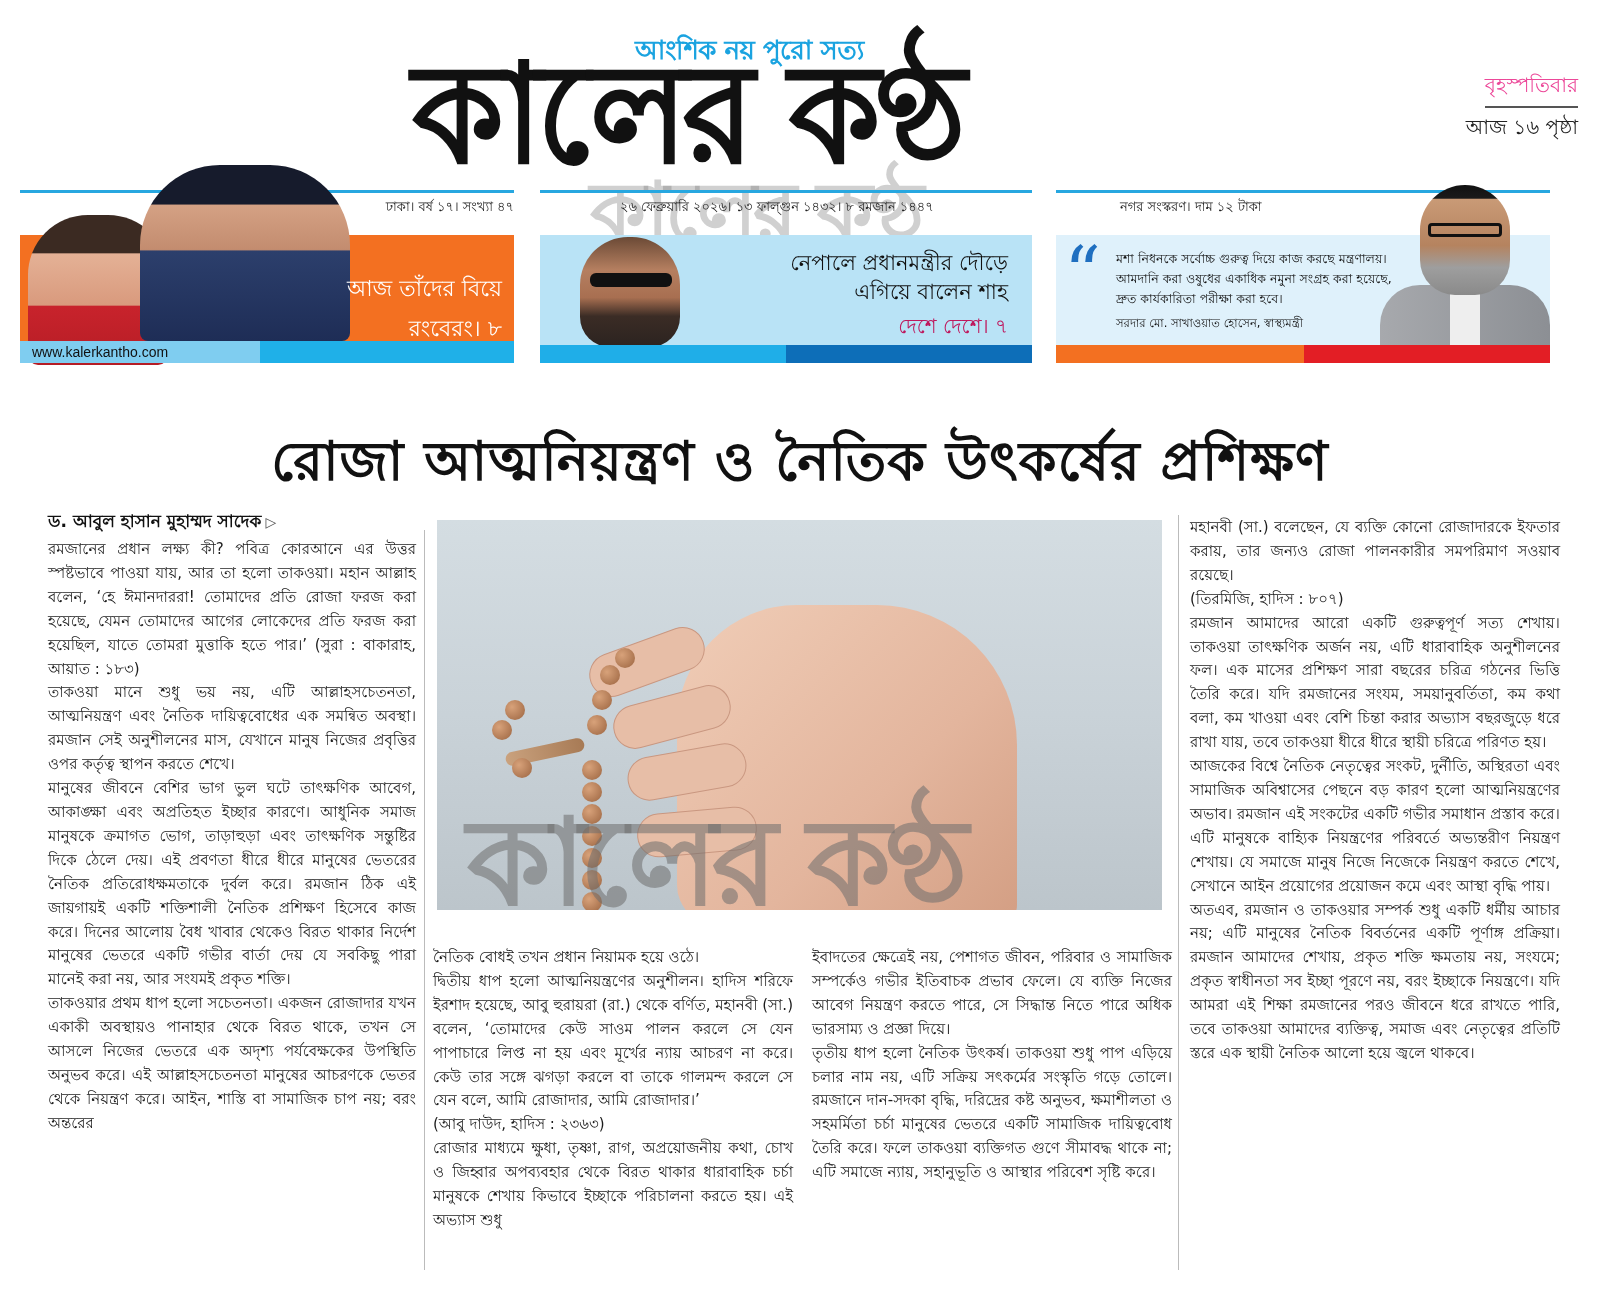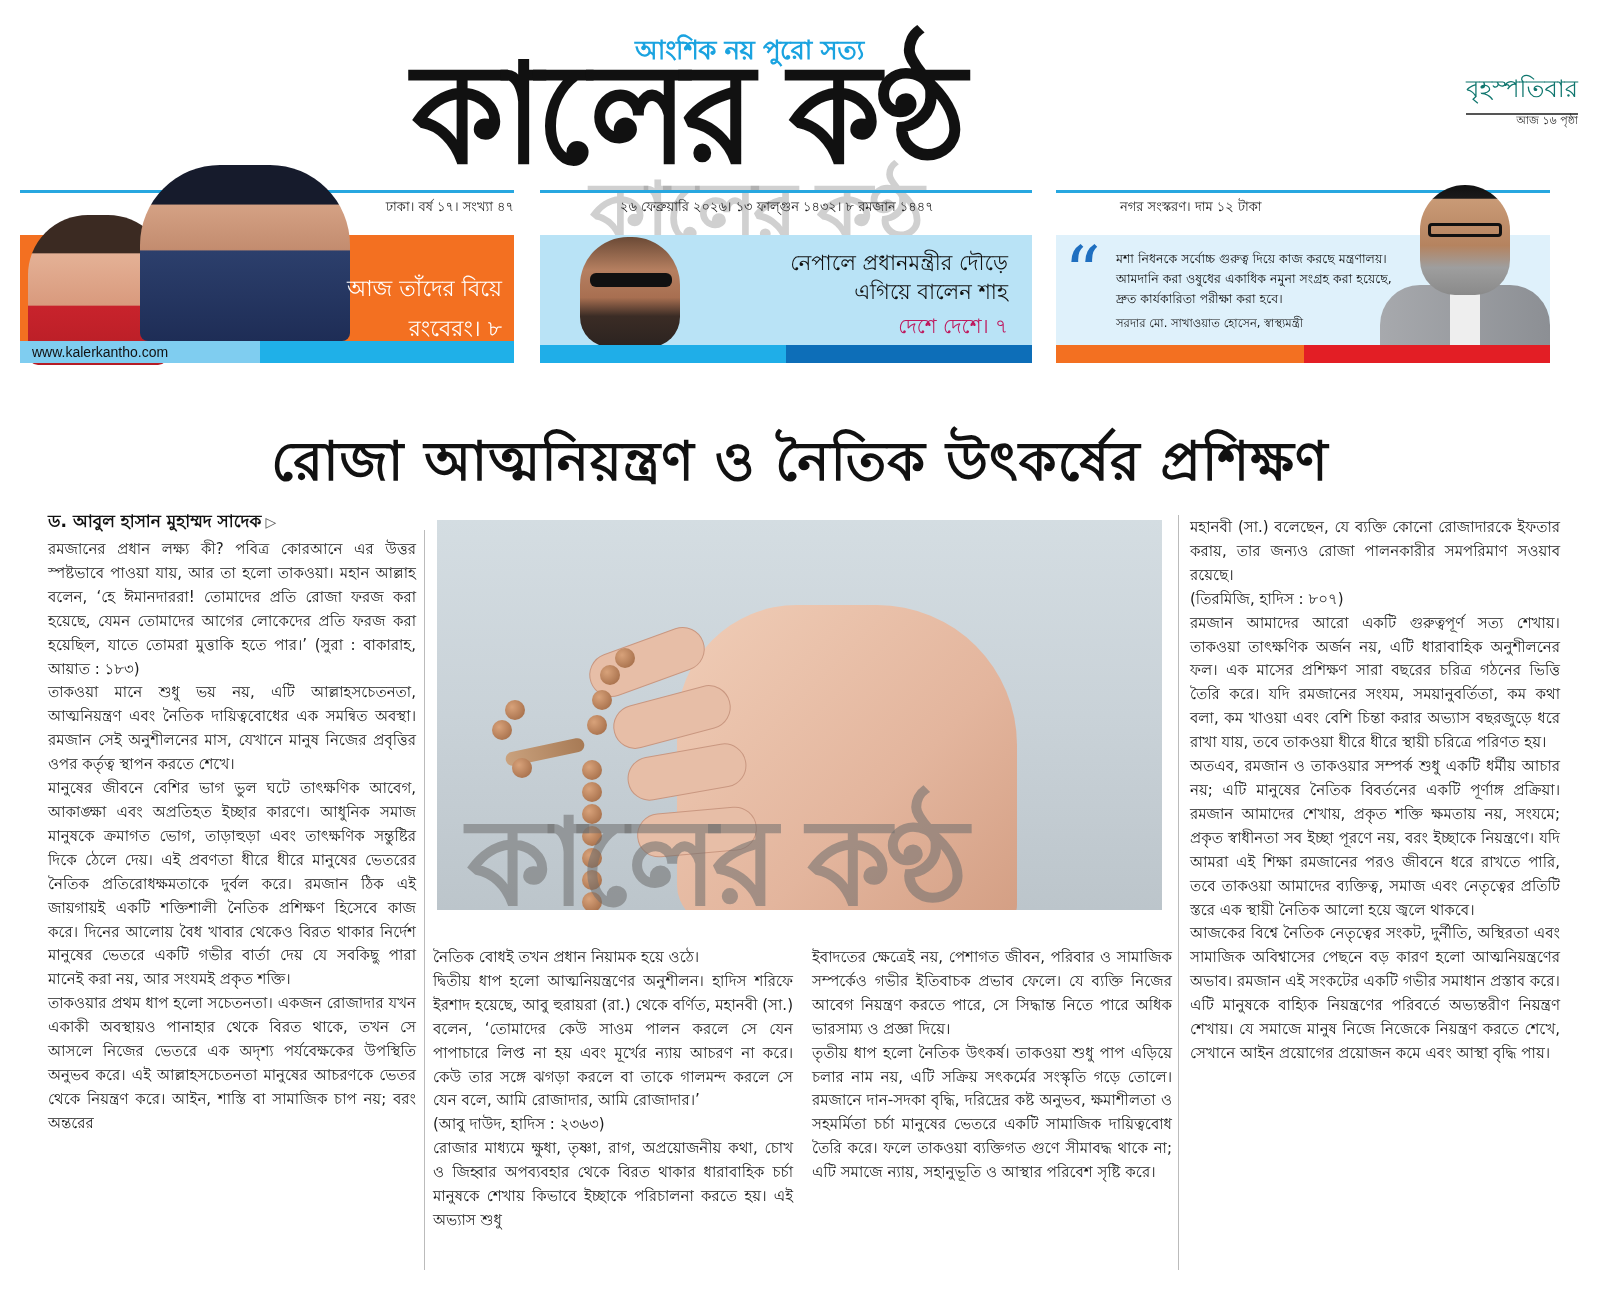--- a/index.html
+++ b/index.html
@@ -3,22 +3,22 @@
 <meta charset="utf-8">
 <style>
   * { box-sizing: border-box; margin: 0; padding: 0; }
   html, body { width: 1600px; height: 1311px; background: #ffffff; overflow: hidden; }
   body { font-family: "DejaVu Sans", "Liberation Sans", sans-serif; color: #1a1a1a; position: relative; }
 
   
   .masthead { position: absolute; left: 0; top: 0; width: 1600px; height: 360px; padding-left: 40px; }
   .tagline { position: absolute; left: 635px; top: 30px; color: #1aa3e0; font-size: 26px; font-weight: bold; letter-spacing: -0.5px; }
   .logo { position: absolute; left: 412px; top: 48px; font-size: 132px; font-weight: bold; color: #111; letter-spacing: -6px; line-height: 1; font-family: "DejaVu Sans", sans-serif; transform: scaleY(1.05); }
-  .dayname { position: absolute; right: 22px; top: 70px; color: #0f766e; font-size: 24px; font-family: "DejaVu Serif", serif; border-bottom: 2px solid #555; padding-bottom: 3px; text-align: center; }
-  .pages { position: absolute; right: 22px; top: 112px; font-size: 11px; color: #222; font-family: "DejaVu Serif", serif; }
+  .dayname { position: absolute; right: 22px; top: 70px; color: #ec4899; font-size: 20px; font-family: "DejaVu Serif", serif; border-bottom: 2px solid #555; padding-bottom: 3px; text-align: center; }
+  .pages { position: absolute; right: 22px; top: 112px; font-size: 20px; color: #222; font-family: "DejaVu Serif", serif; }
 
   .rule { position: absolute; top: 190px; height: 3px; background: #27a7e0; }
   .meta { position: absolute; top: 197px; font-size: 13px; color: #222; }
 
   
   .teaser { position: absolute; top: 218px; height: 128px; overflow: hidden; margin-top: 17px; }
   .teaser-1 { left: 20px; width: 494px; background: #f37021; }
   .teaser-1 .bar-l { position: absolute; left: 0; bottom: 0; width: 240px; height: 22px; background: #7fcdf0; }
   .teaser-1 .bar-r { position: absolute; left: 240px; bottom: 0; width: 254px; height: 22px; background: #1fb0e8; }
   .teaser-1 .url { position: absolute; left: 12px; bottom: 3px; font-size: 14px; color: #111; font-family: "Liberation Sans", sans-serif; }
@@ -181,15 +181,15 @@
 
 <div class="col col-3">
   <p>ইবাদতের ক্ষেত্রেই নয়, পেশাগত জীবন, পরিবার ও সামাজিক সম্পর্কেও গভীর ইতিবাচক প্রভাব ফেলে। যে ব্যক্তি নিজের আবেগ নিয়ন্ত্রণ করতে পারে, সে সিদ্ধান্ত নিতে পারে অধিক ভারসাম্য ও প্রজ্ঞা দিয়ে।</p>
   <p>তৃতীয় ধাপ হলো নৈতিক উৎকর্ষ। তাকওয়া শুধু পাপ এড়িয়ে চলার নাম নয়, এটি সক্রিয় সৎকর্মের সংস্কৃতি গড়ে তোলে। রমজানে দান-সদকা বৃদ্ধি, দরিদ্রের কষ্ট অনুভব, ক্ষমাশীলতা ও সহমর্মিতা চর্চা মানুষের ভেতরে একটি সামাজিক দায়িত্ববোধ তৈরি করে। ফলে তাকওয়া ব্যক্তিগত গুণে সীমাবদ্ধ থাকে না; এটি সমাজে ন্যায়, সহানুভূতি ও আস্থার পরিবেশ সৃষ্টি করে।</p>
 </div>
 
 <div class="col col-4">
   <p>মহানবী (সা.) বলেছেন, যে ব্যক্তি কোনো রোজাদারকে ইফতার করায়, তার জন্যও রোজা পালনকারীর সমপরিমাণ সওয়াব রয়েছে।</p>
   <p>(তিরমিজি, হাদিস : ৮০৭)</p>
   <p>রমজান আমাদের আরো একটি গুরুত্বপূর্ণ সত্য শেখায়। তাকওয়া তাৎক্ষণিক অর্জন নয়, এটি ধারাবাহিক অনুশীলনের ফল। এক মাসের প্রশিক্ষণ সারা বছরের চরিত্র গঠনের ভিত্তি তৈরি করে। যদি রমজানের সংযম, সময়ানুবর্তিতা, কম কথা বলা, কম খাওয়া এবং বেশি চিন্তা করার অভ্যাস বছরজুড়ে ধরে রাখা যায়, তবে তাকওয়া ধীরে ধীরে স্থায়ী চরিত্রে পরিণত হয়।</p>
+  <p>আজকের বিশ্বে নৈতিক নেতৃত্বের সংকট, দুর্নীতি, অস্থিরতা এবং সামাজিক অবিশ্বাসের পেছনে বড় কারণ হলো আত্মনিয়ন্ত্রণের অভাব। রমজান এই সংকটের একটি গভীর সমাধান প্রস্তাব করে। এটি মানুষকে বাহ্যিক নিয়ন্ত্রণের পরিবর্তে অভ্যন্তরীণ নিয়ন্ত্রণ শেখায়। যে সমাজে মানুষ নিজে নিজেকে নিয়ন্ত্রণ করতে শেখে, সেখানে আইন প্রয়োগের প্রয়োজন কমে এবং আস্থা বৃদ্ধি পায়।</p>
   <p>অতএব, রমজান ও তাকওয়ার সম্পর্ক শুধু একটি ধর্মীয় আচার নয়; এটি মানুষের নৈতিক বিবর্তনের একটি পূর্ণাঙ্গ প্রক্রিয়া। রমজান আমাদের শেখায়, প্রকৃত শক্তি ক্ষমতায় নয়, সংযমে; প্রকৃত স্বাধীনতা সব ইচ্ছা পূরণে নয়, বরং ইচ্ছাকে নিয়ন্ত্রণে। যদি আমরা এই শিক্ষা রমজানের পরও জীবনে ধরে রাখতে পারি, তবে তাকওয়া আমাদের ব্যক্তিত্ব, সমাজ এবং নেতৃত্বের প্রতিটি স্তরে এক স্থায়ী নৈতিক আলো হয়ে জ্বলে থাকবে।</p>
-  <p>আজকের বিশ্বে নৈতিক নেতৃত্বের সংকট, দুর্নীতি, অস্থিরতা এবং সামাজিক অবিশ্বাসের পেছনে বড় কারণ হলো আত্মনিয়ন্ত্রণের অভাব। রমজান এই সংকটের একটি গভীর সমাধান প্রস্তাব করে। এটি মানুষকে বাহ্যিক নিয়ন্ত্রণের পরিবর্তে অভ্যন্তরীণ নিয়ন্ত্রণ শেখায়। যে সমাজে মানুষ নিজে নিজেকে নিয়ন্ত্রণ করতে শেখে, সেখানে আইন প্রয়োগের প্রয়োজন কমে এবং আস্থা বৃদ্ধি পায়।</p>
 </div>
 
 </body></html>

